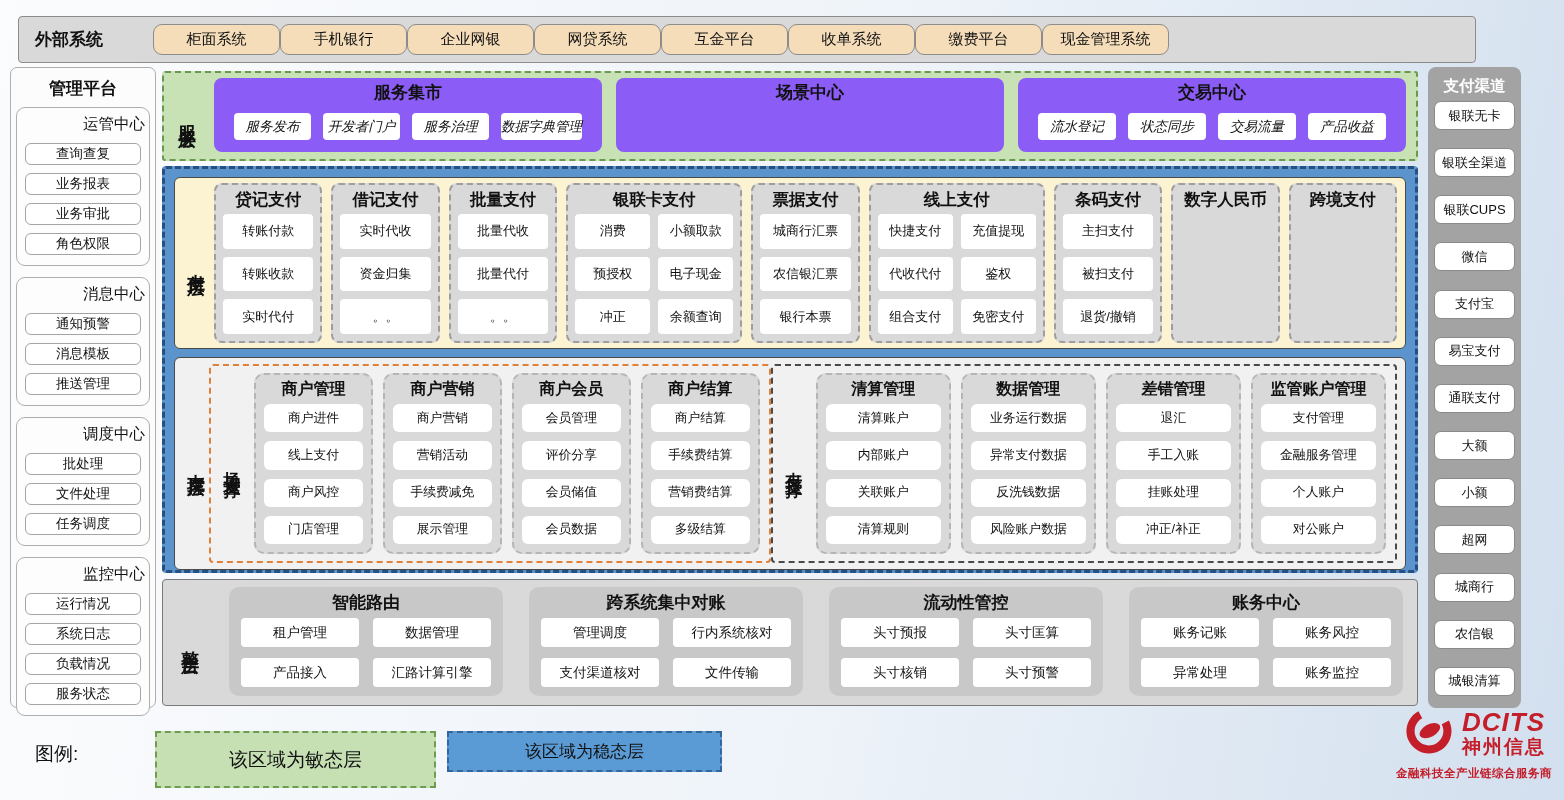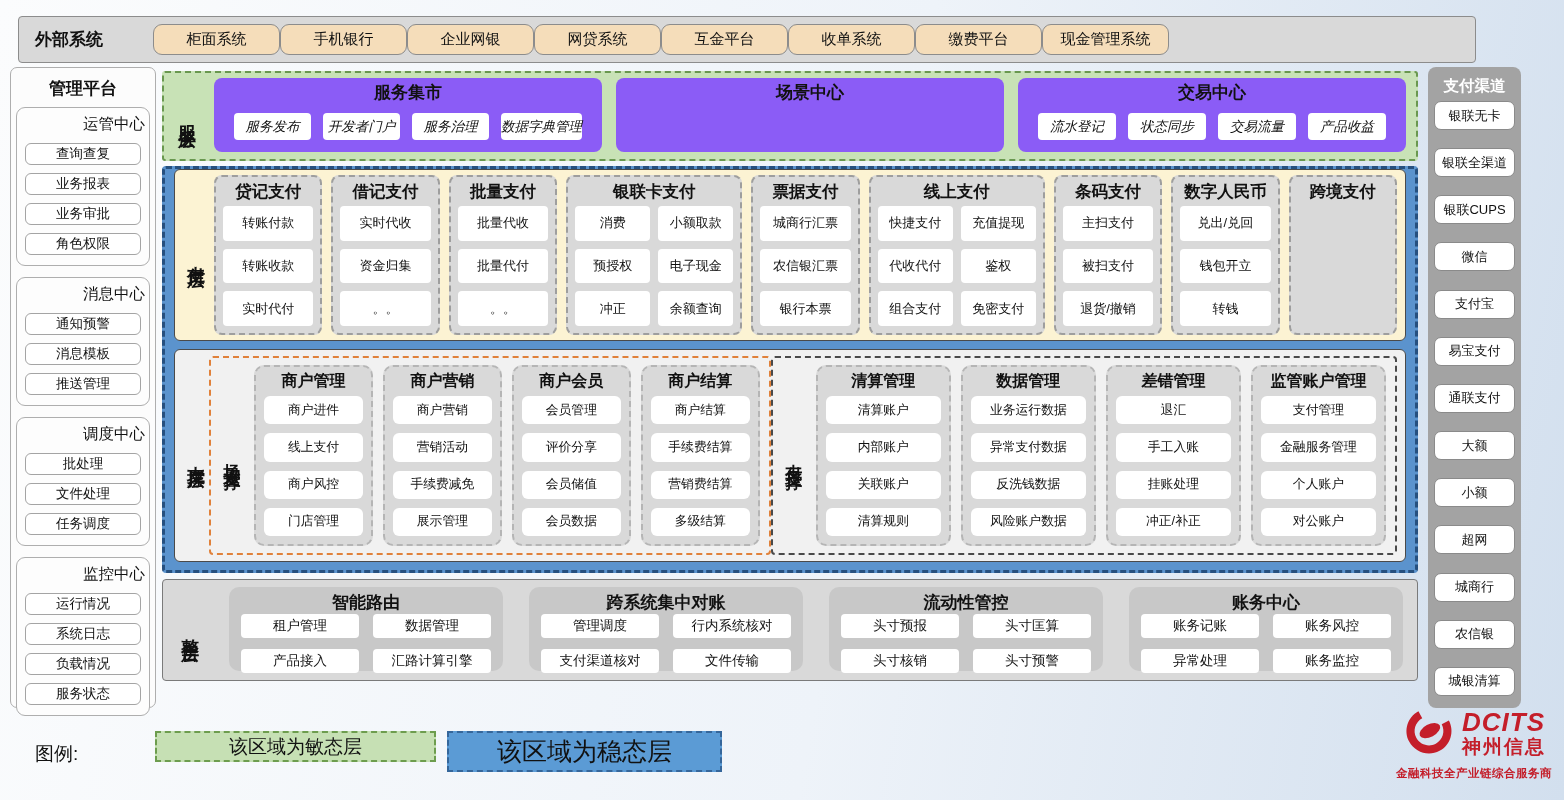--- a/index.html
+++ b/index.html
@@ -41,21 +41,21 @@
     display:flex; gap:14px; padding:5px 10px 7px; }
   .svc-panel { flex:1; background:#8b5cf6; border-radius:8px; padding:3px 20px 6px;
     display:flex; flex-direction:column; }
   .svc-title { font-weight:bold; font-size:17px; text-align:center; height:26px; }
   .svc-btns { flex:1; display:flex; gap:12px; align-items:center;font-style:italic; }
   .svc-btn { flex:1; height:27px; background:#fff; border-radius:4px;
     display:flex; align-items:center; justify-content:center; font-size:13.5px; white-space:nowrap; }
 
   
   .stable-box { position:absolute; left:162px; top:166px; width:1256px; height:407px;
-    background:#5b93cd; border:3px dashed #26507f; border-radius:4px; padding:0 9px; }
+    background:#5b93cd; border:3px dashed #26507f; border-radius:4px; padding:8px 9px; }
 
   
   .payment-layer { height:172px; background:#fcf3d3; border:1px solid #4a4a4a;
     border-radius:6px; display:flex; gap:5px; padding:5px 8px; }
   .pgroups { flex:1; display:flex; gap:9px; }
   .pgroup { flex:1; background:#d9d9d9; border:2px dashed #9e9e9e; border-radius:8px;
     padding:4px 7px 7px; display:flex; flex-direction:column; min-width:0; }
   .pgroup[data-cols="2"] { flex:1.75; }
   .grp-title { font-weight:bold; font-size:16.5px; text-align:center; height:25px; white-space:nowrap; }
   .cells { flex:1; display:grid; grid-template-columns:1fr; gap:8px; }
@@ -71,46 +71,46 @@
   .psup-box { flex:1.03; border:2px dashed #4a4a4a; border-radius:4px;
     display:flex; gap:10px; padding:7px 9px; }
   .sub-vlabel { font-size:17px; flex:0 0 24px; }
   .sgroup { flex:1; background:#d9d9d9; border:2px dashed #b5b5b5; border-radius:10px;
     padding:4px 8px 8px; display:flex; flex-direction:column; min-width:0; }
   .sgroup .grp-title { font-size:16px; }
   .sgroup .cells { gap:9px; }
   .sgroup .cell { border-radius:6px; font-size:12.8px; }
 
   
-  .integration-layer { position:absolute; left:162px; top:579px; width:1256px; height:102px;
+  .integration-layer { position:absolute; left:162px; top:579px; width:1256px; height:127px;
     background:#d9d9d9; border:1.5px solid #7a7a7a; border-radius:4px;
     display:flex; gap:26px; padding:7px 14px 9px; }
   .igroup { flex:1; background:#c8c8c8; border-radius:10px; padding:4px 12px 9px;
     display:flex; flex-direction:column; }
   .igroup .grp-title { font-size:17px; height:27px; }
   .igrid { flex:1; display:grid; grid-template-columns:1fr 1fr; gap:11px 14px; }
   .igrid .cell { font-size:13.5px; }
 
   
   .right-sidebar { position:absolute; left:1428px; top:67px; width:93px; height:641px;
     background:#a3a3a3; border-radius:8px; display:flex; flex-direction:column;
     padding:9px 6px 12px; }
   .rs-title { color:#fff; font-weight:bold; font-size:15.5px; text-align:center; margin-bottom:4px; white-space:nowrap; }
   .rs-btns { flex:1; display:flex; flex-direction:column; justify-content:space-between; }
   .rs-btn { height:29px; background:#fff; border:1px solid #8a8a8a; border-radius:7px;
     display:flex; align-items:center; justify-content:center; font-size:13px; white-space:nowrap; }
 
   
   .legend-label { position:absolute; left:35px; top:741px; font-size:19px; }
-  .legend-green { position:absolute; left:155px; top:731px; width:281px; height:31px;
+  .legend-green { position:absolute; left:155px; top:731px; width:281px; height:57px;
     background:#c6e0b4; border:2px dashed #6d9d4e; display:flex; align-items:center;
     justify-content:center; font-size:19px; }
   .legend-blue { position:absolute; left:447px; top:731px; width:275px; height:41px;
     background:#5b9bd5; border:2px dashed #35669a; display:flex; align-items:center;
-    justify-content:center; font-size:25px; }
+    justify-content:center; font-size:17px; }
 
   
   .logo { position:absolute; left:1388px; top:704px; width:172px; }
   .logo-row { display:flex; align-items:center; justify-content:center; gap:6px; }
   .logo-texts { display:flex; flex-direction:column; line-height:1.1; }
   .logo-brand { color:#c41e2a; font-weight:bold; font-style:italic; font-size:26px; letter-spacing:1px; }
   .logo-name { color:#c41e2a; font-weight:bold; font-size:19px; letter-spacing:2px; }
   .logo-tagline { color:#c41e2a; font-weight:bold; font-size:11.5px; text-align:center;
     margin-top:4px; white-space:nowrap; letter-spacing:0.5px; }
 </style>
@@ -336,29 +336,20 @@
 
               <div class="cell">被扫支付</div>
 
               <div class="cell">退货/撤销</div>
 
           </div>
         </div>
 
         <div class="pgroup" data-cols="1">
           <div class="grp-title">数字人民币</div>
-          <div class="cells">
-
-              <div class="cell">兑出/兑回</div>
-
-              <div class="cell">钱包开立</div>
-
-              <div class="cell">转钱</div>
-
-          </div>
         </div>
 
         <div class="pgroup" data-cols="1">
           <div class="grp-title">跨境支付</div>
         </div>
 
     </div>
   </div>
 
   <div class="support-layer">

